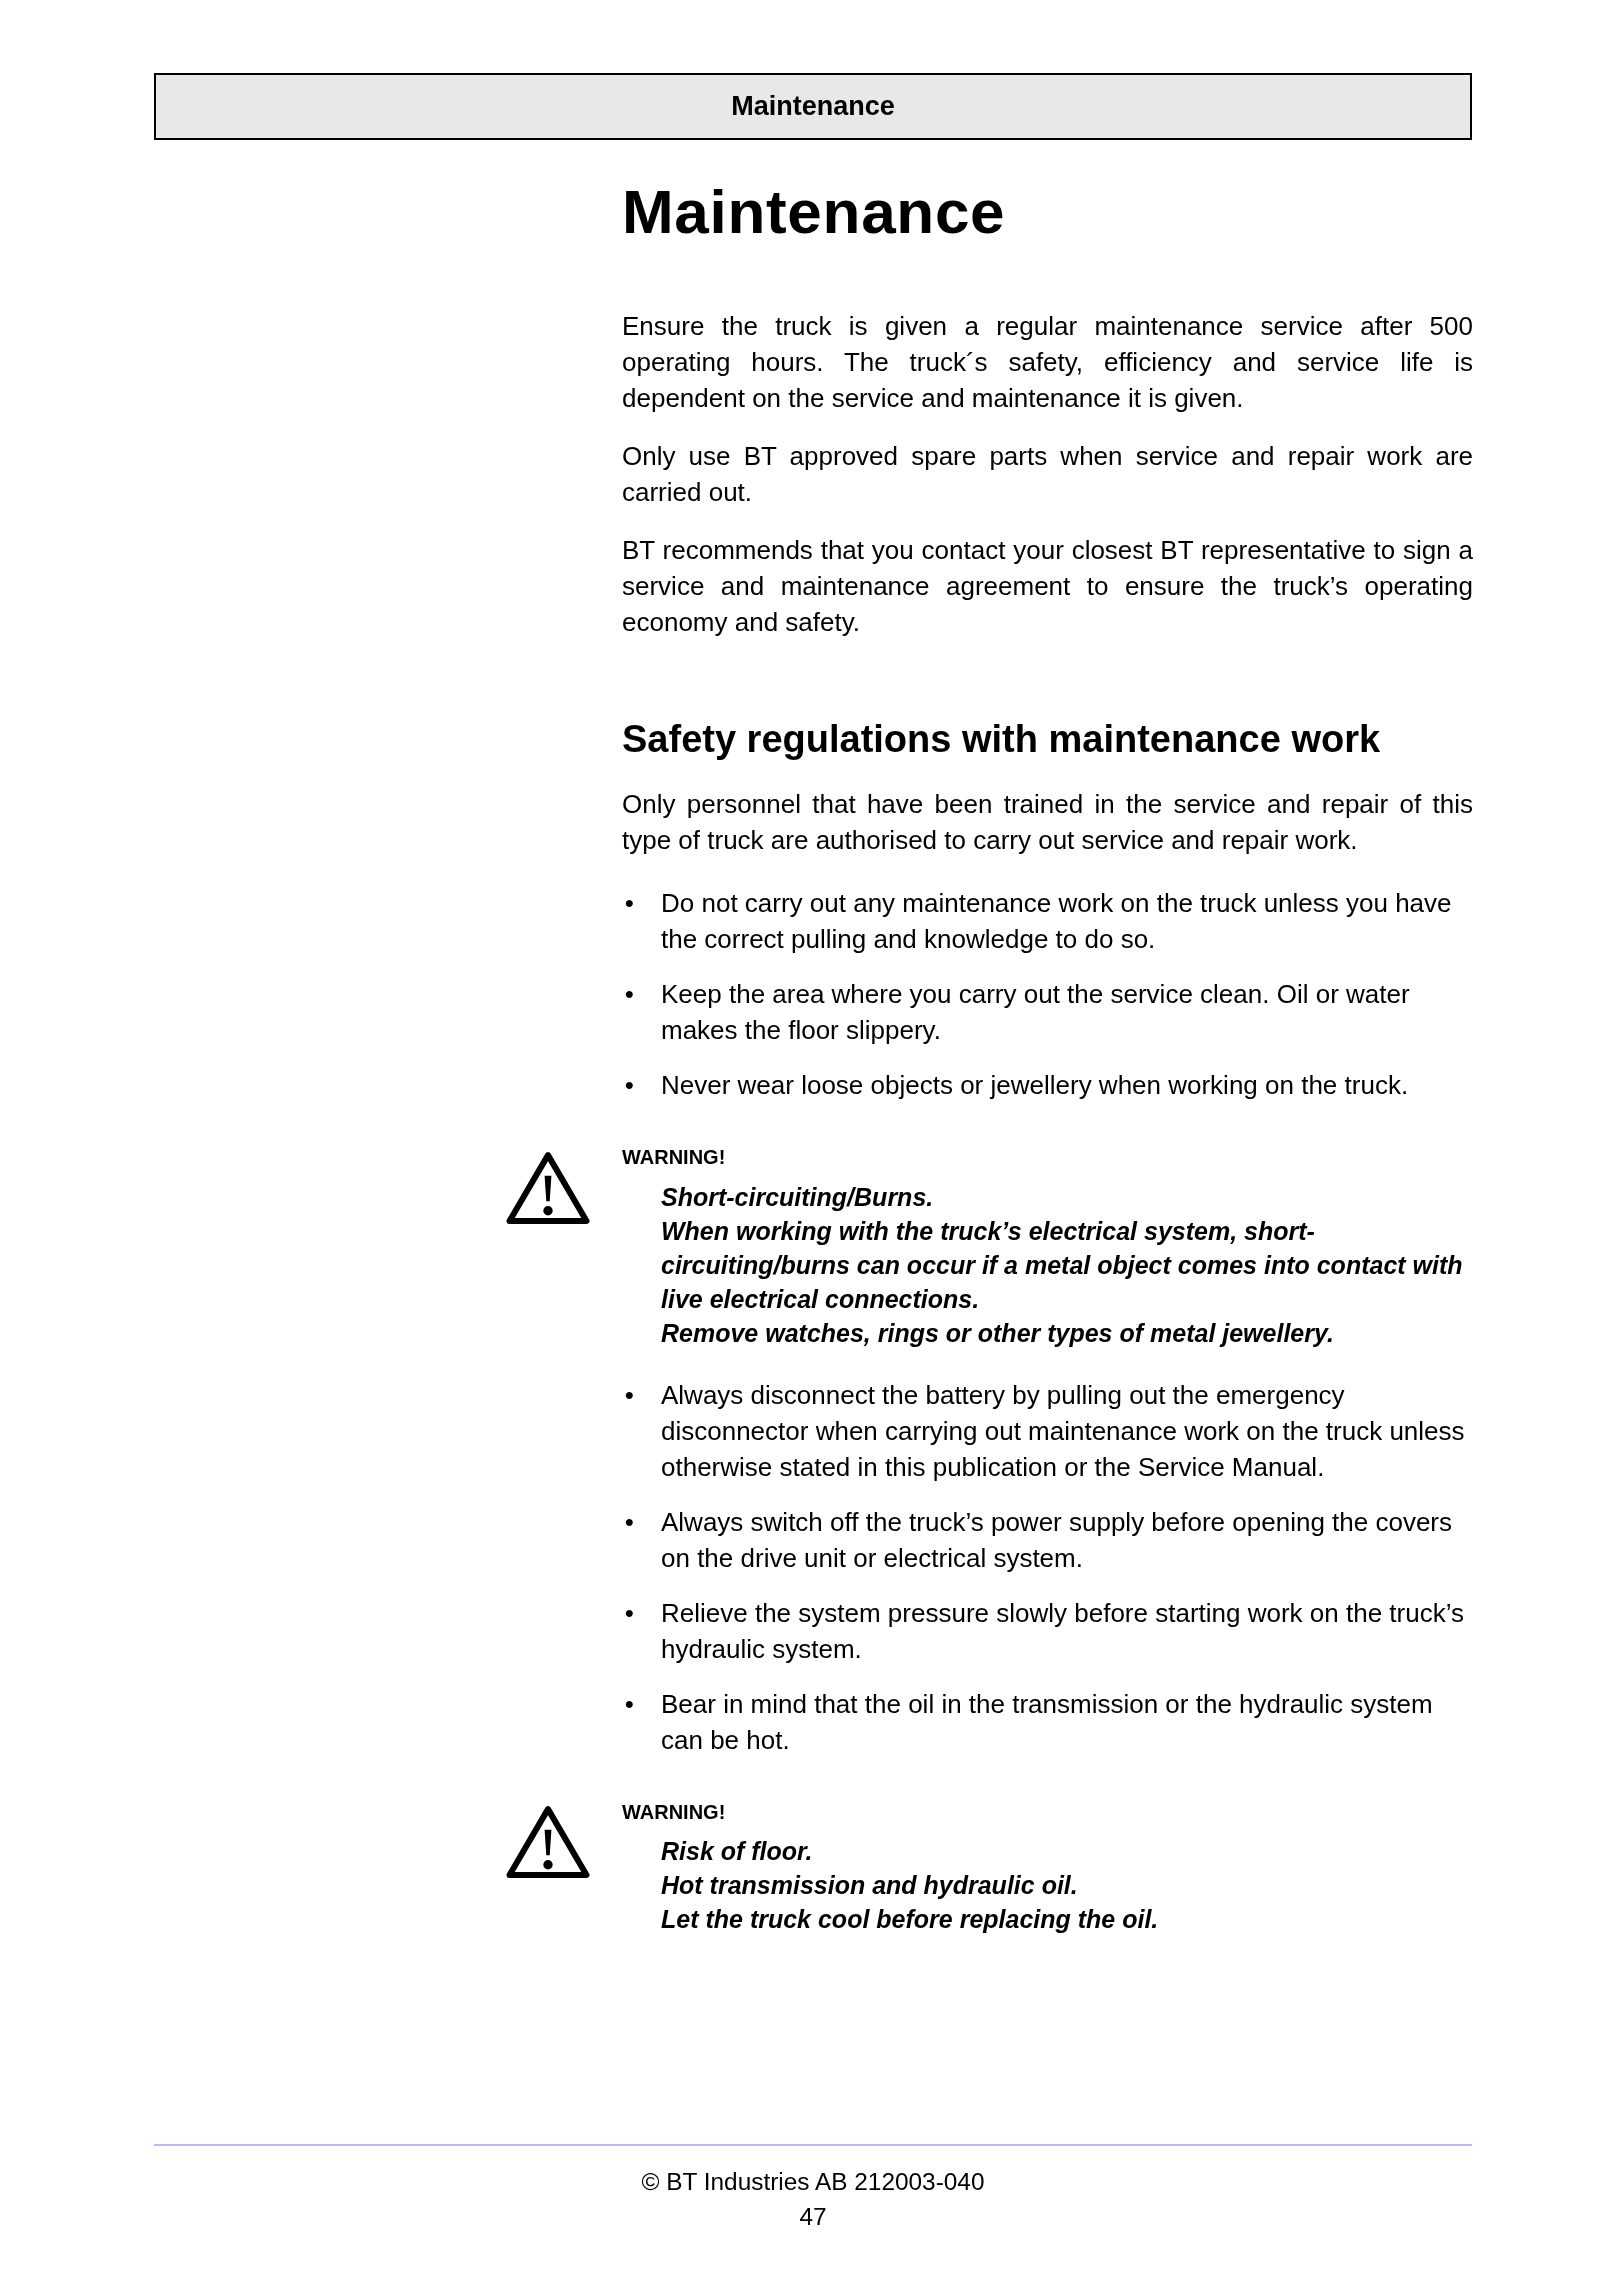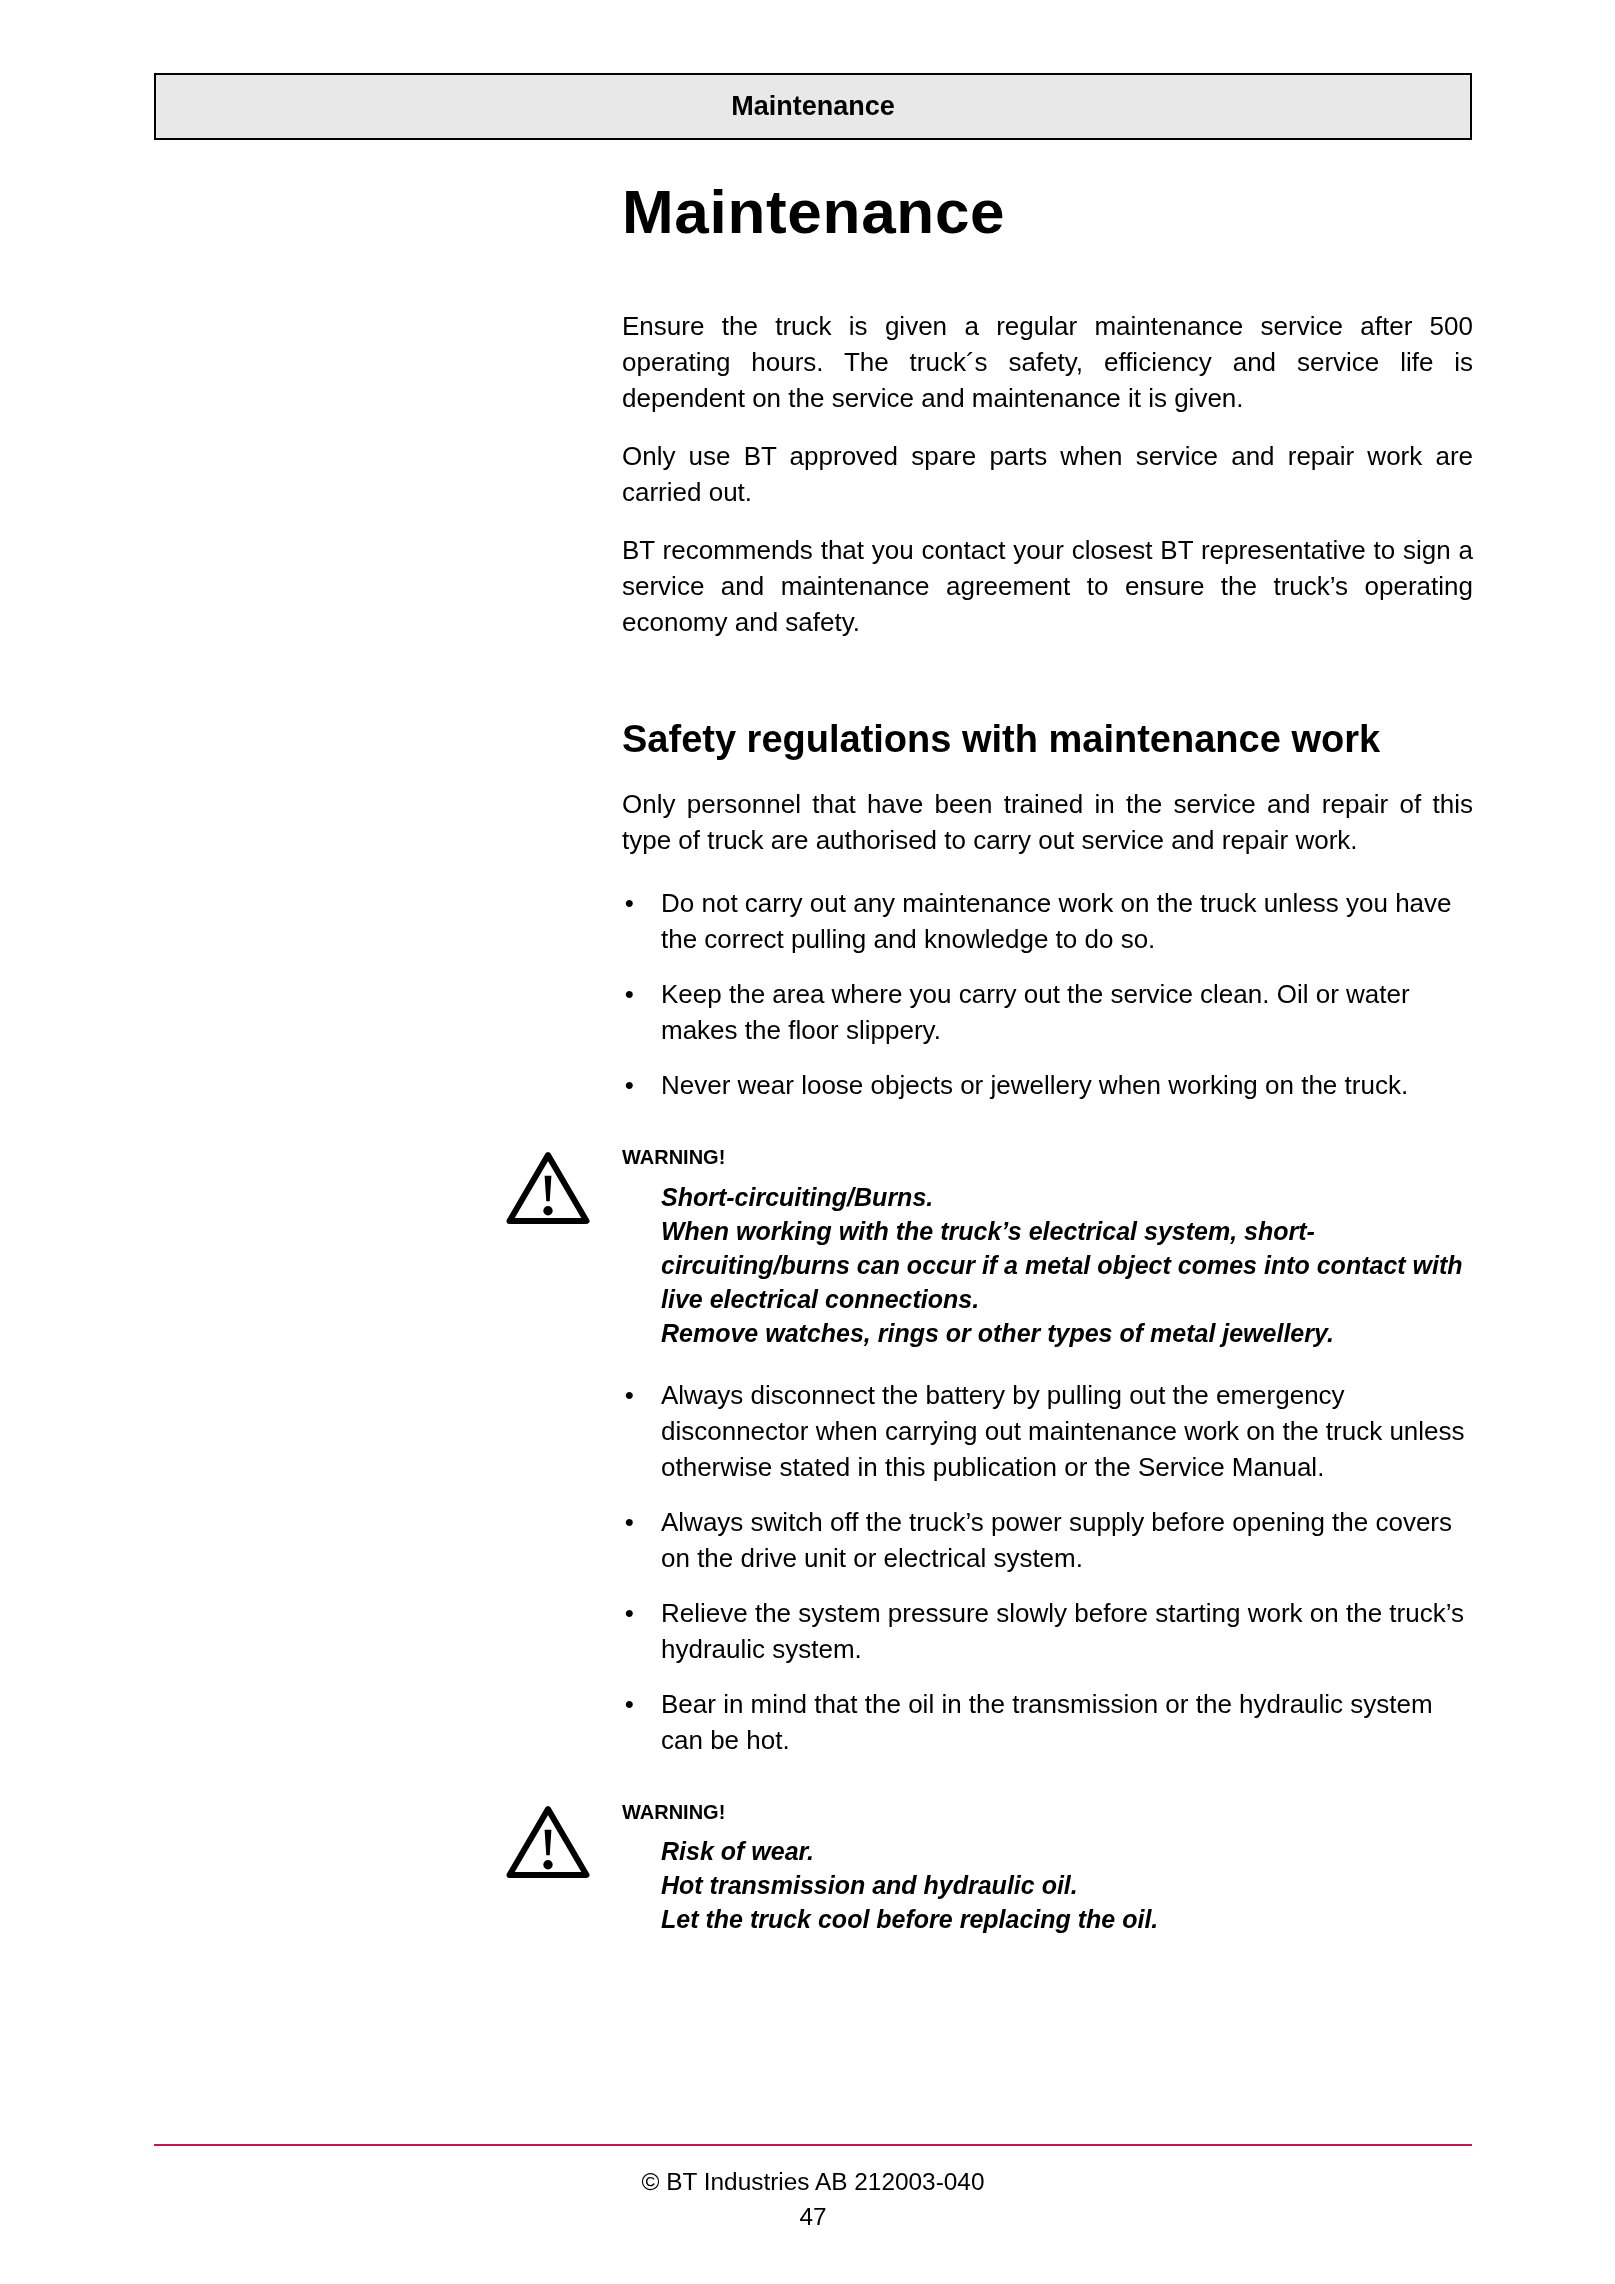--- a/index.html
+++ b/index.html
@@ -94,21 +94,21 @@
     font-weight: bold;
     font-style: italic;
     font-size: 25px;
     line-height: 34px;
   }
   .footer {
     position: absolute;
     left: 154px;
     top: 2144px;
     width: 1318px;
-    border-top: 2px solid #be185d;
+    border-top: 2px solid #c4b5fd;
     padding-top: 17.7px;
     text-align: center;
     font-size: 24.4px;
     line-height: 35px;
   }
   b.inline-bold { font-weight: bold; }
 </style>
 </head>
 <body>
 
@@ -165,21 +165,21 @@
       <div class="warning-icon-wrap">
         <svg width="86" height="77" viewBox="0 0 100 90" aria-hidden="true">
           <path d="M50 6 L95 83 L5 83 Z" fill="none" stroke="#000" stroke-width="7" stroke-linejoin="round"></path>
           <path d="M46 30 L54 30 L52 60 L48 60 Z" fill="#000"></path>
           <circle cx="50" cy="71" r="5.5" fill="#000"></circle>
         </svg>
       </div>
       <div class="warning-body">
         <div class="warning-label">WARNING!</div>
         <div class="warning-lines">
-          <div class="warning-line">Risk of wear.</div>
+          <div class="warning-line">Risk of floor.</div>
           <div class="warning-line">Hot transmission and hydraulic oil.</div>
           <div class="warning-line">Let the truck cool before replacing the oil.</div>
         </div>
       </div>
     </div>
 
   </div>
 
   <div class="footer">
     <div>© BT Industries AB 212003-040</div>

